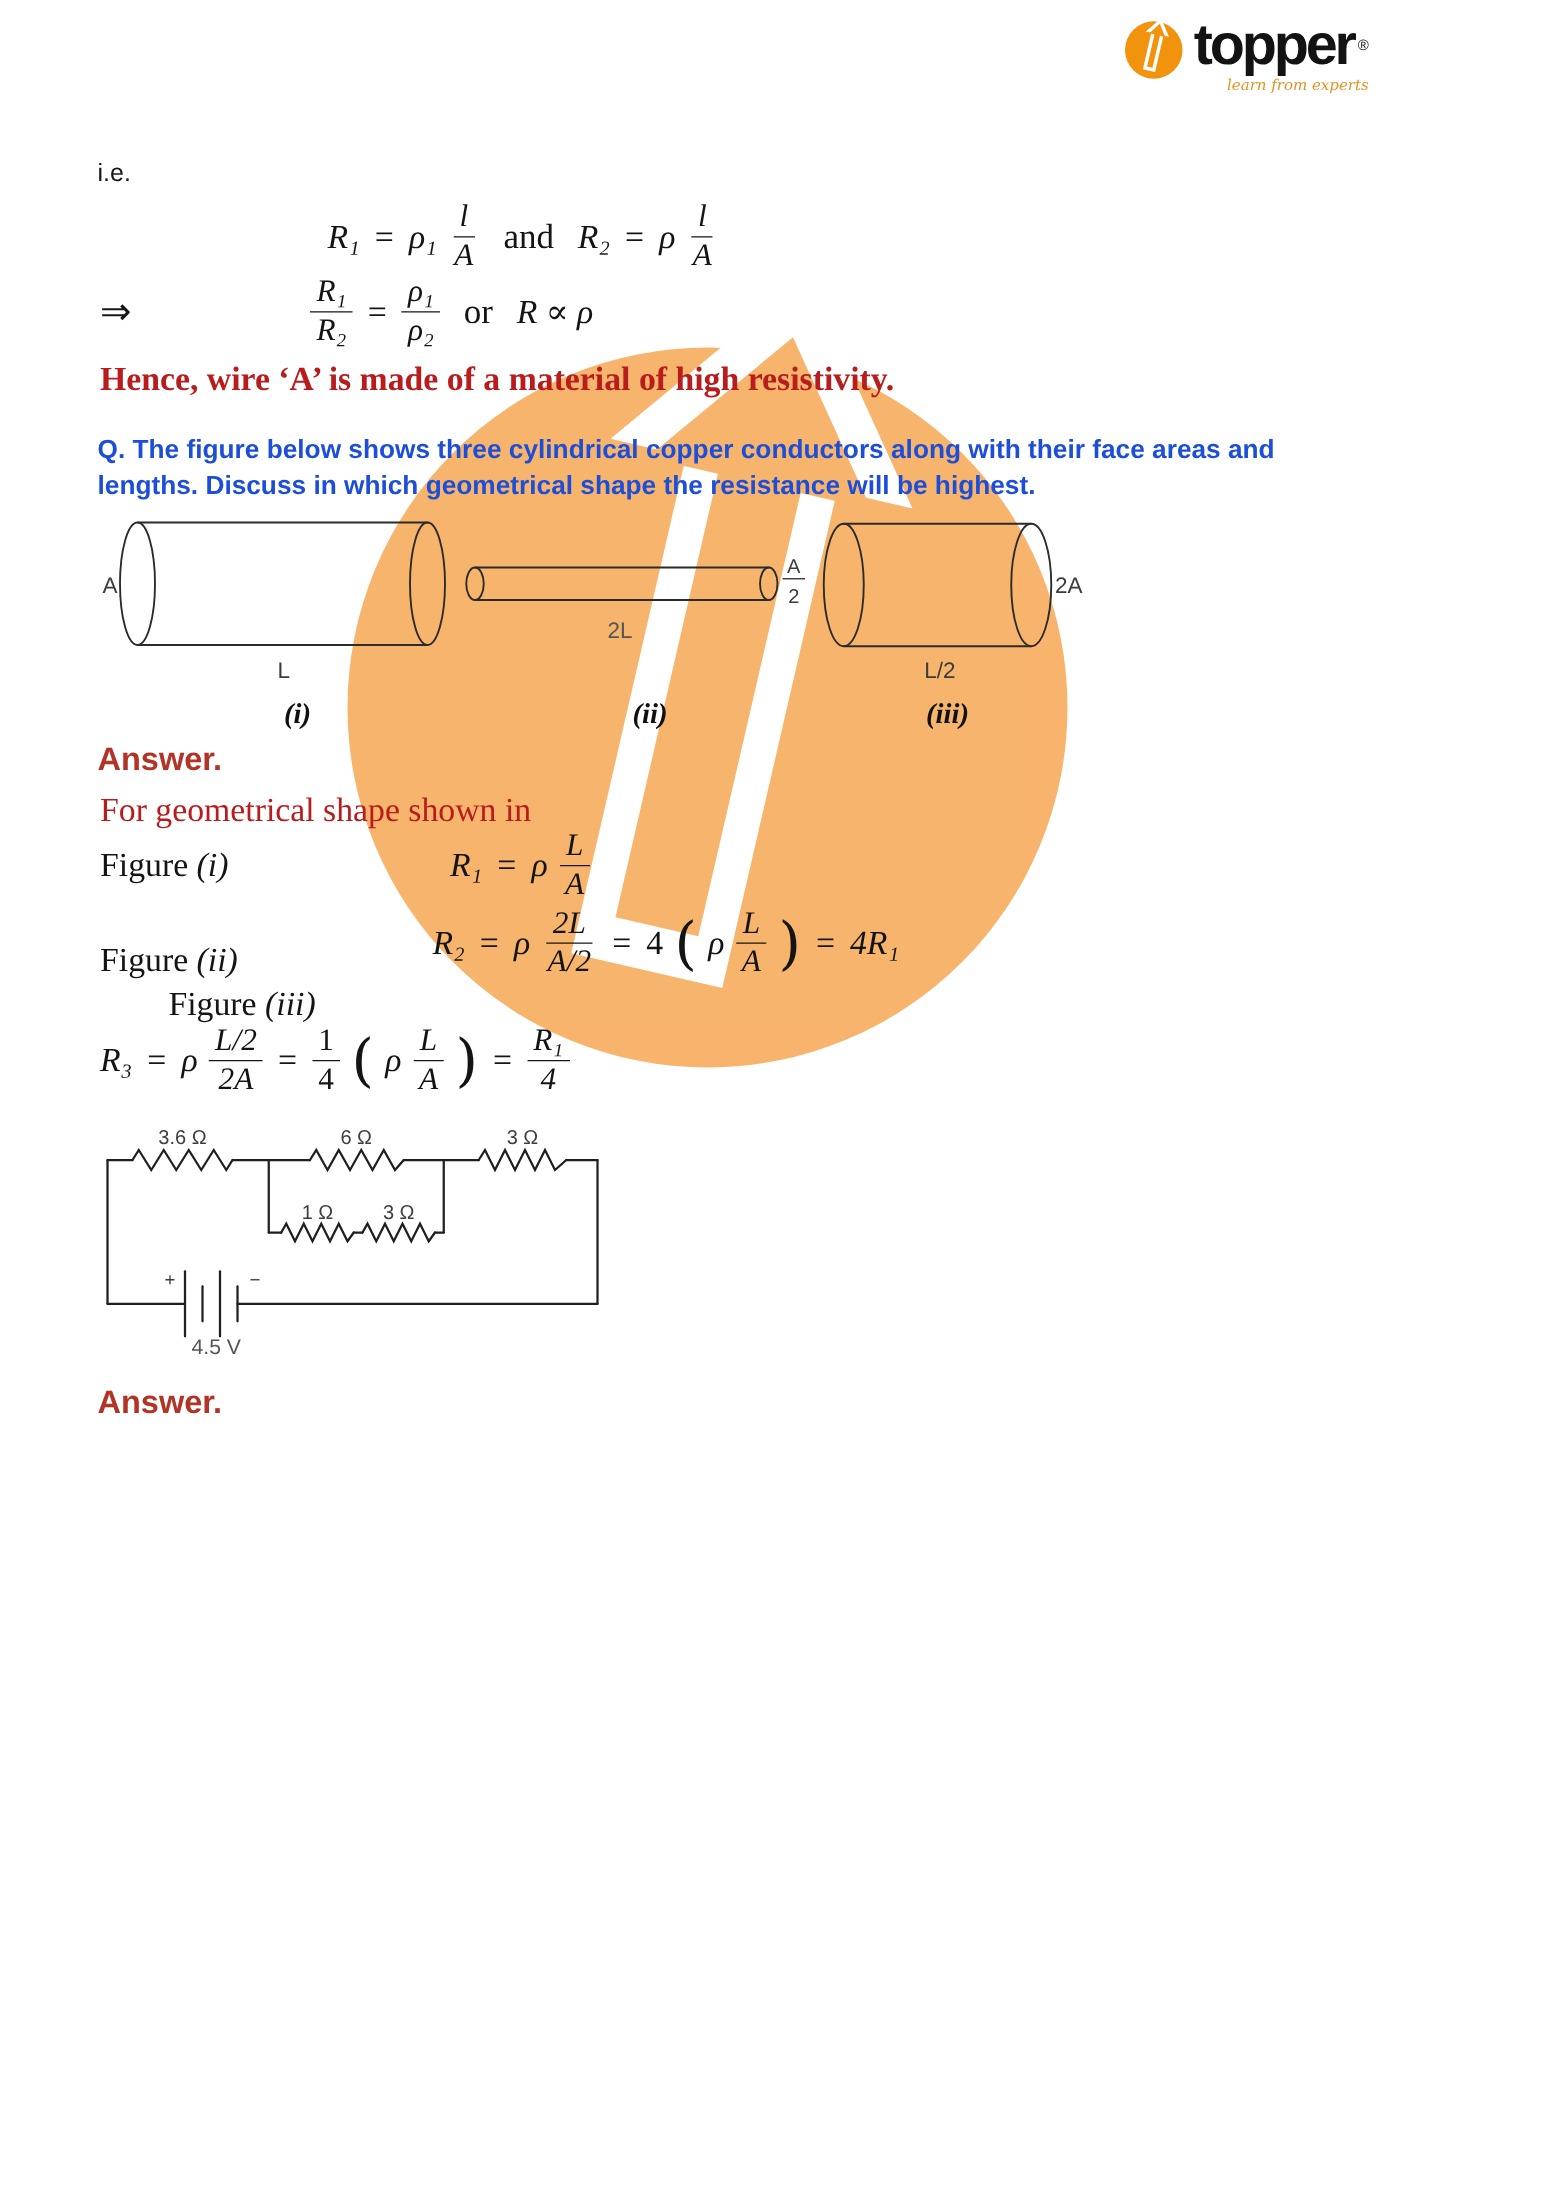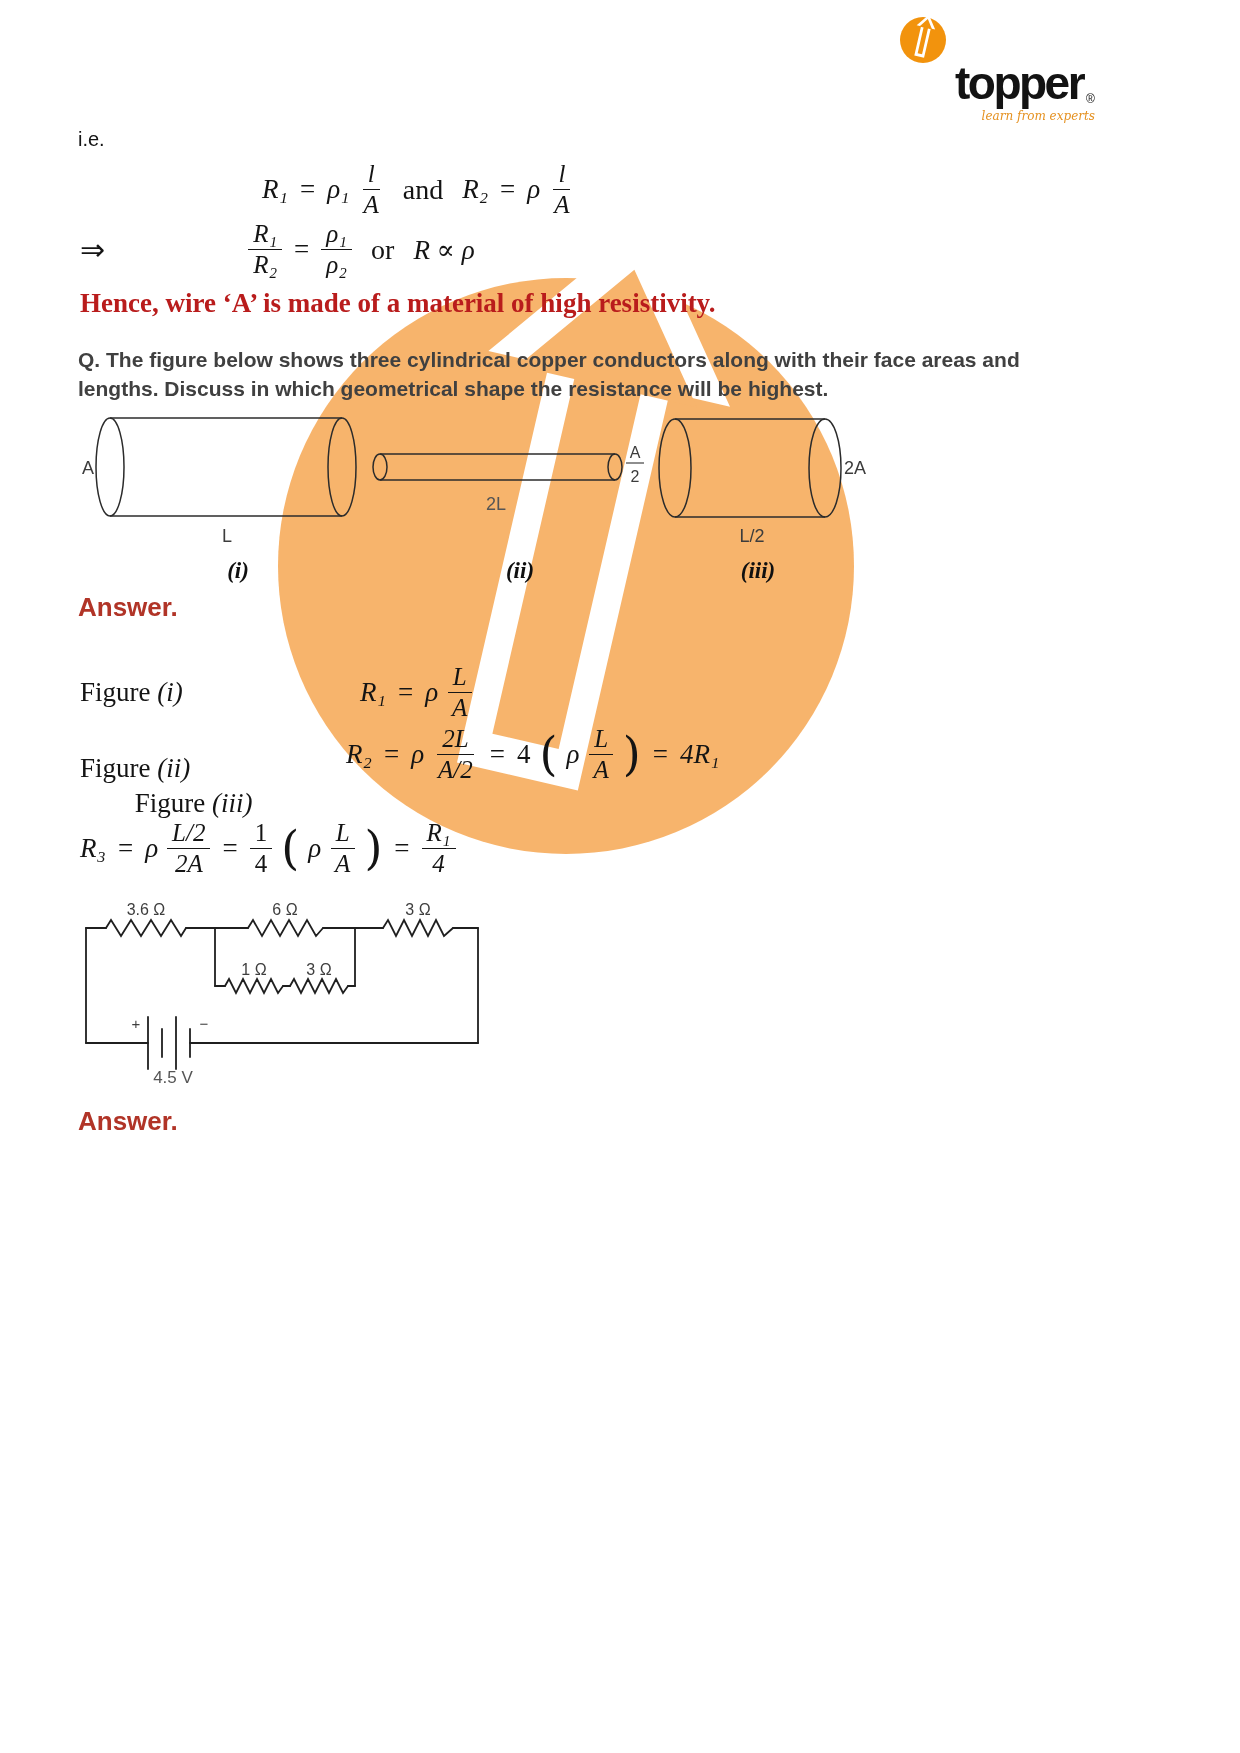--- a/index.html
+++ b/index.html
@@ -5,38 +5,38 @@
   * { margin:0; padding:0; box-sizing:border-box; }
   html, body { background:#ffffff; }
   .page { position:relative; width:1240px; height:1753px; background:#fff; overflow:hidden;
           color:#141414; font-family:"Liberation Sans", sans-serif; }
   .abs { position:absolute; z-index:2; }
   #watermark { position:absolute; left:266px; top:206px; z-index:1; }
 
   
   #logo { position:absolute; left:898px; top:14px; z-index:2; display:flex; gap:7px; }
   .logo-textcol { display:flex; flex-direction:column; align-items:flex-end; }
-  .logo-row { display:flex; align-items:flex-end;margin-top:48px; }
+  .logo-row { display:flex; align-items:center; }
   .logo-brand { font-size:46px; font-weight:700; letter-spacing:-2.5px; line-height:0.95; color:#131313; }
   .logo-reg { font-size:12px; margin:0 0 0 3px; color:#131313; }
   .logo-tagline { font-family:"DejaVu Serif", serif; font-style:italic; font-size:12px; color:#e59120; margin-top:3px; }
 
   
   .math { font-family:"Liberation Serif","DejaVu Serif",serif; font-style:italic; font-size:27px; color:#141414; }
   .mrow { display:flex; align-items:center; gap:9px; }
   .frac { display:inline-flex; flex-direction:column; align-items:center; line-height:1.12; font-size:25px; }
   .frac .num { padding:0 5px 1px; border-bottom:1.6px solid #161616; text-align:center; }
   .frac .den { padding:1px 5px 0; text-align:center; }
   .rel  { font-style:normal; padding:0 3px; }
   .word { font-style:normal; font-size:28px; padding:0 10px; }
   .up   { font-style:normal; }
   .paren{ font-style:normal; font-family:"DejaVu Serif",serif; font-size:46px; line-height:0.85; }
 
   .serif-text { font-family:"Liberation Serif",serif; font-size:27px; color:#b91c1c; }
-  .qtext { font-weight:bold; font-size:21px; line-height:1.38; color:#404040; }
+  .qtext { font-weight:bold; font-size:21px; line-height:1.38; color:#1d4ed8; }
   .ans-label { font-weight:bold; font-size:26px; color:#b13427; }
 
   .ans-row { position:absolute; left:80px; display:flex; align-items:center; z-index:2; height:60px; }
   .fig-col { width:266px; font-family:"Liberation Serif",serif; font-size:27px; font-style:normal; }
   .fig-col .numeral { font-style:italic; }
 
   svg text { font-family:"Liberation Sans",sans-serif; }
   .cap { font-family:"Liberation Serif",serif; font-style:italic; font-weight:bold; }
 </style>
 </head>
@@ -139,20 +139,21 @@
       <text x="682" y="136" text-anchor="middle">L/2</text>
     </g>
     <g fill="#101010" font-size="23">
       <text x="168" y="172" text-anchor="middle" class="cap">(i)</text>
       <text x="450" y="172" text-anchor="middle" class="cap">(ii)</text>
       <text x="688" y="172" text-anchor="middle" class="cap">(iii)</text>
     </g>
   </svg>
 
   <div class="abs ans-label" style="left:78px; top:592px;">Answer.</div>
+  <div class="abs serif-text" style="left:80px; top:633px;">For geometrical shape shown in</div>
 
   <div class="ans-row math" style="top:662px;gap:14px;">
     <span class="fig-col"><span>Figure</span> <span class="numeral">(i)</span></span>
     <span class="mrow">
       <span>R₁</span>
       <span class="rel">=</span>
       <span>ρ</span>
       <span class="frac">
         <span class="num">L</span>
         <span class="den">A</span>

